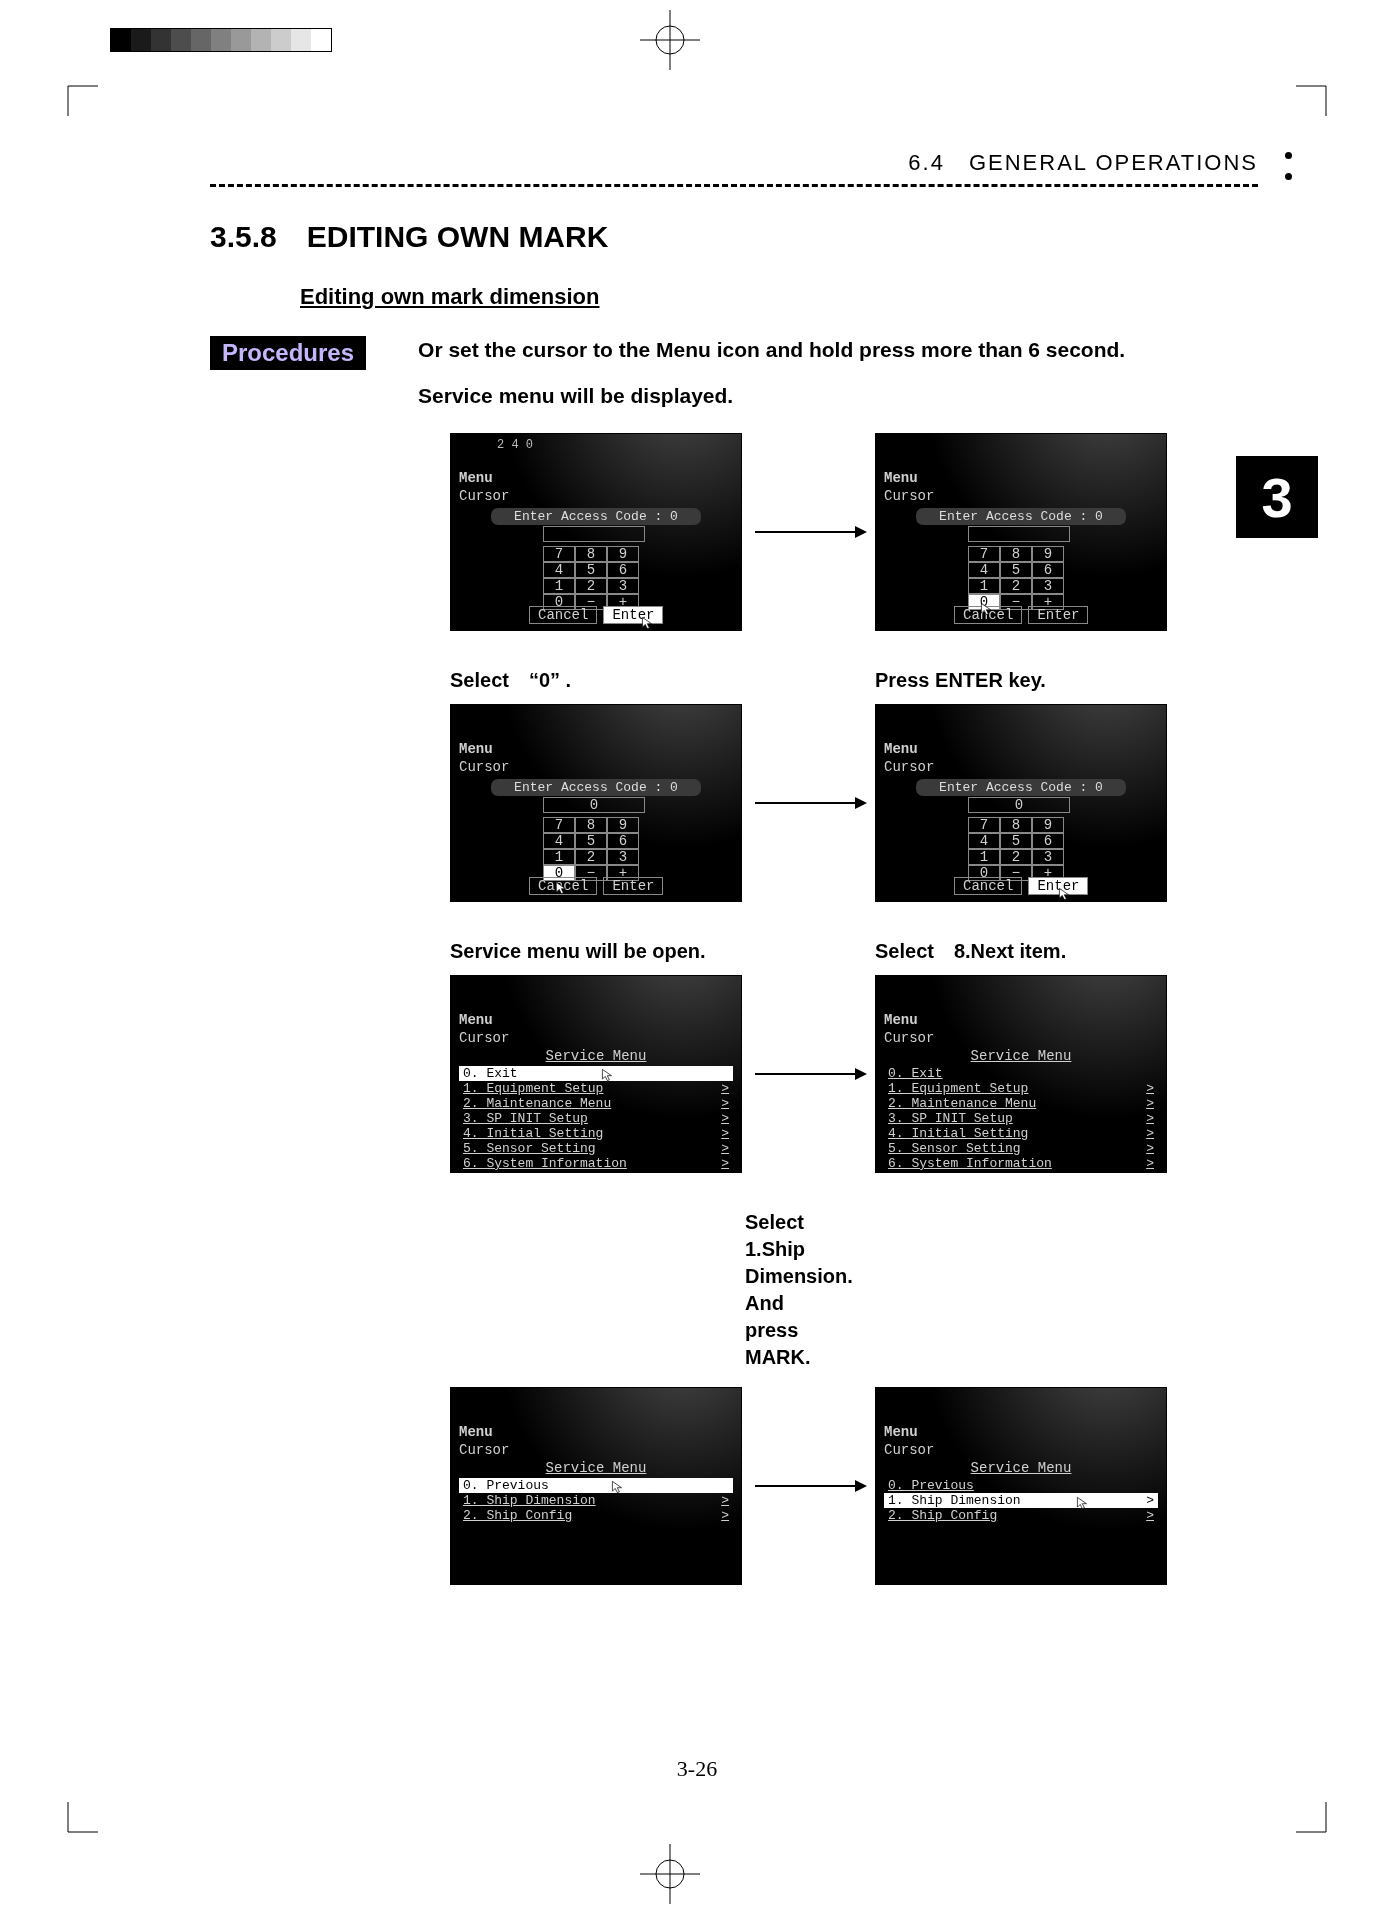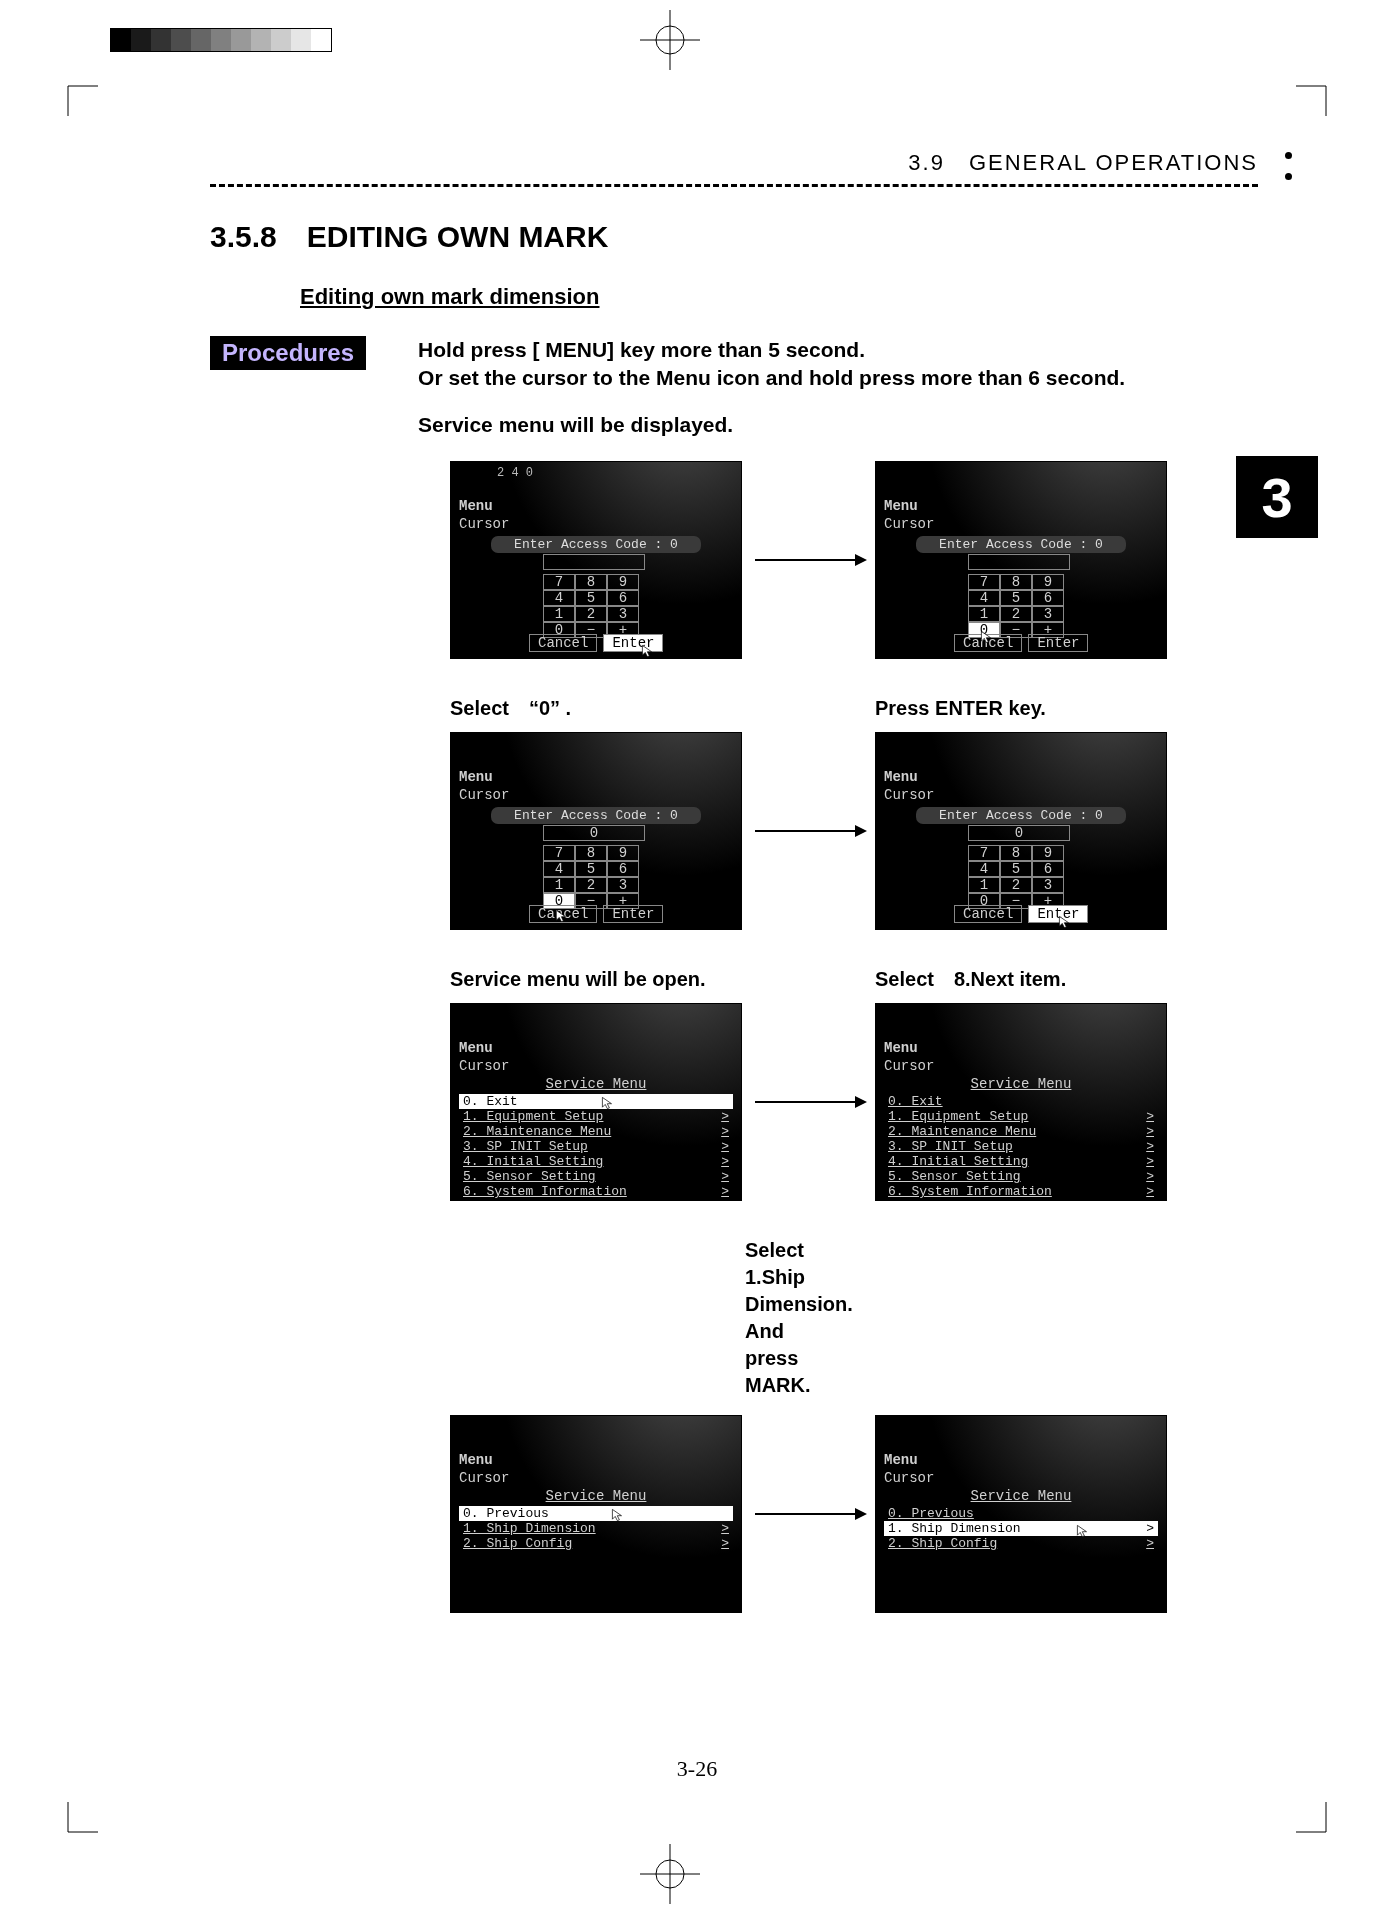--- a/index.html
+++ b/index.html
@@ -361,37 +361,36 @@
   </div>
   <div class="crop" style="bottom:56px;right:48px">
     <svg width="50" height="50">
         <g stroke="#000" stroke-width="1" fill="none">
       <line x1="0" y1="30" x2="30" y2="30"></line>
           <line x1="30" y1="30" x2="30" y2="0"></line>
         </g>
       </svg>
   </div>
 
-  <div class="runhead">3.9 GENERAL  OPERATIONS</div>
+  <div class="runhead">6.4 GENERAL  OPERATIONS</div>
   <div class="runhead-underline"></div>
   <div class="runhead-dots">
       <span></span>
       <span></span>
     </div>
 
   <div class="side-tab">3</div>
 
   <div class="main">
     <h2 class="sec-title">3.5.8 EDITING OWN MARK</h2>
     <h3 class="sub-title">Editing own mark dimension</h3>
 
     <div class="proc-row">
       <span class="proc-label">Procedures</span>
       <div class="proc-text">
-        <div>Hold press [ MENU] key more than 5 second.</div>
         <div>Or set the cursor to the Menu icon and hold press more than 6 second.</div>
         <div class="mt">Service menu will be displayed.</div>
       </div>
     </div>
 
     <div class="panel-grid">
 
       <div class="step-row">
         <div id="panel-1a" class="panel">
     <div class="vig"></div>

